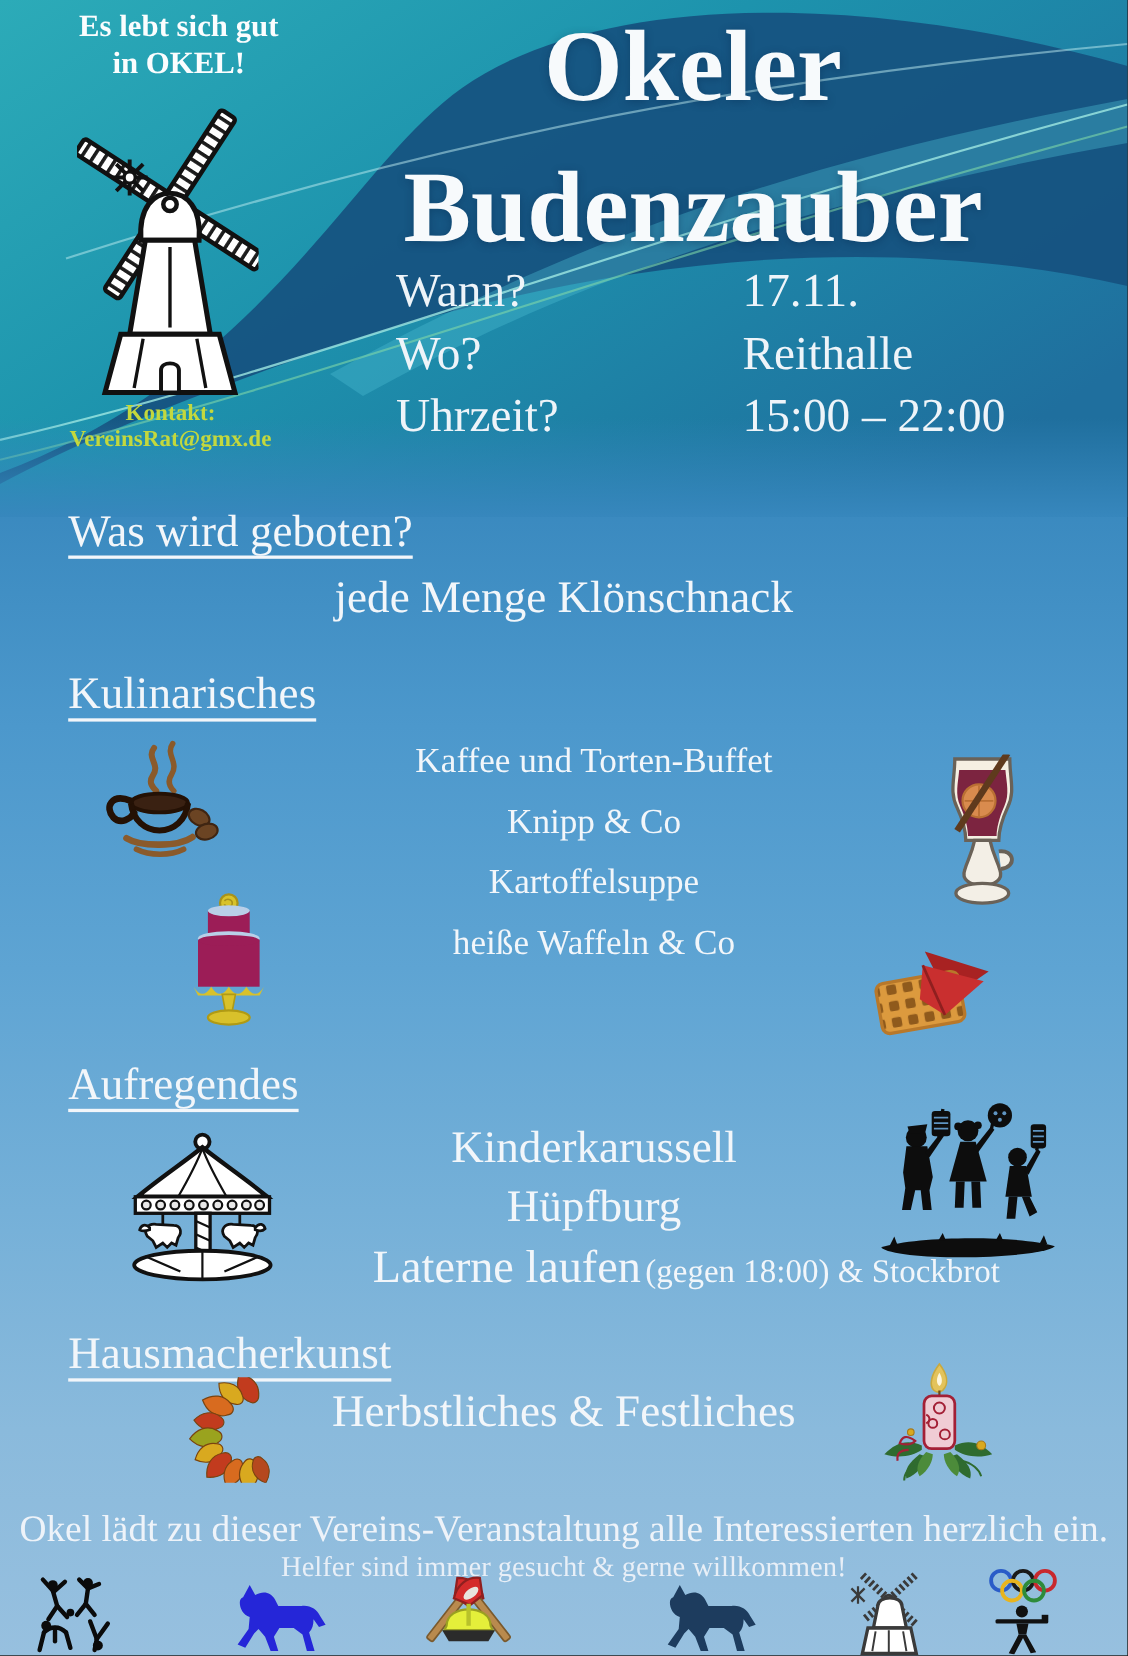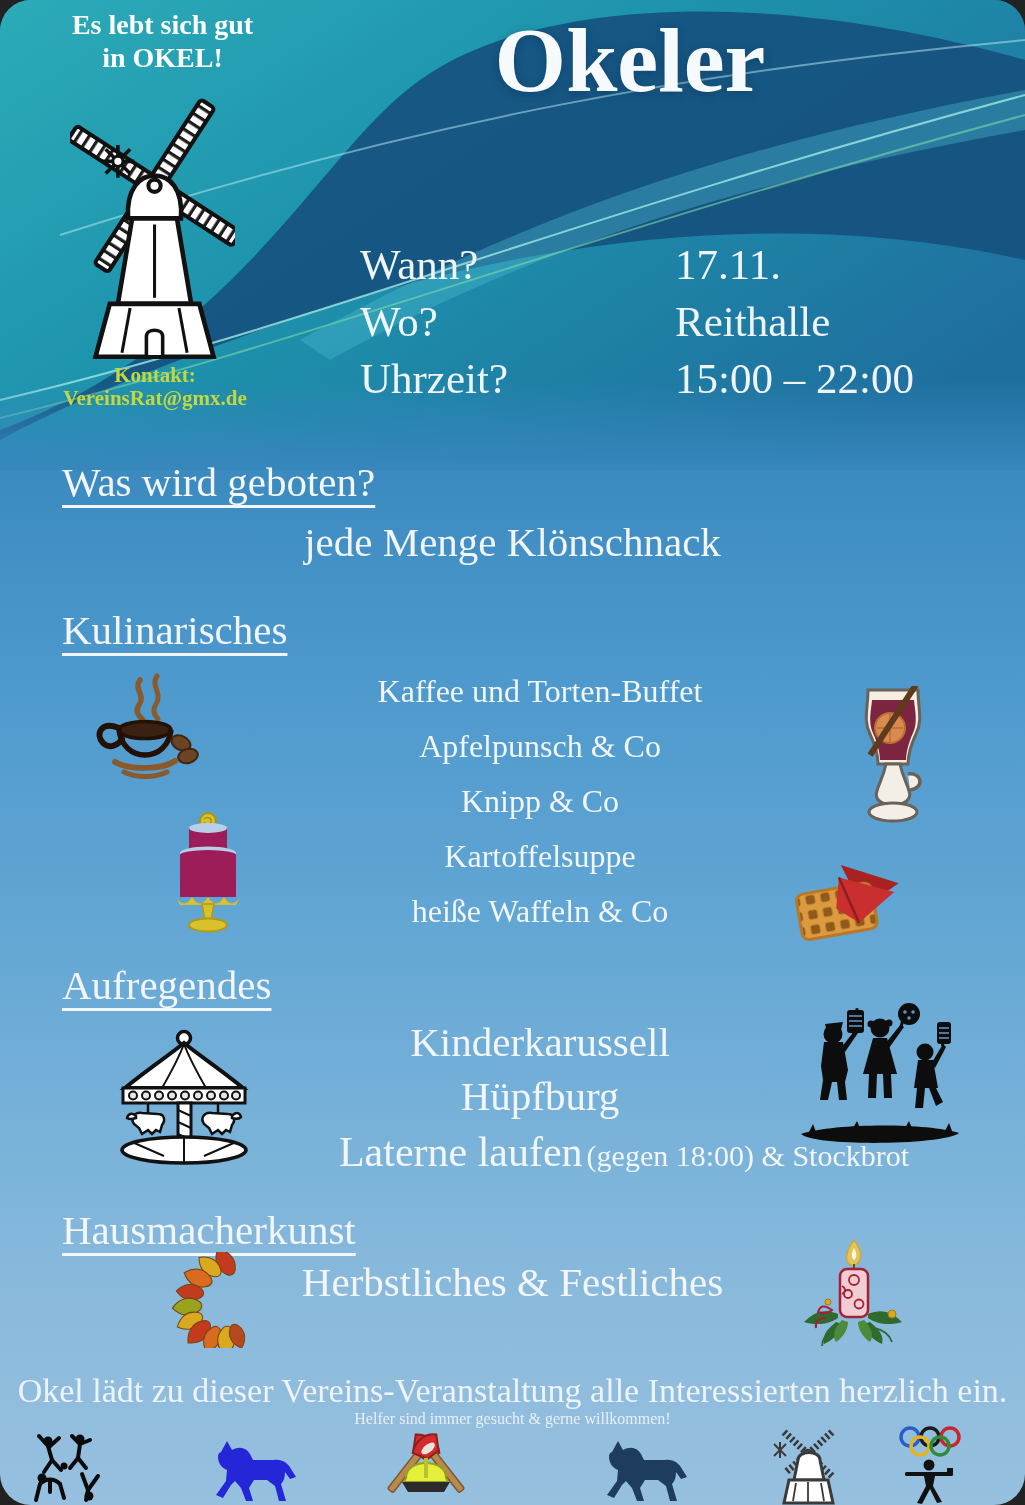--- a/index.html
+++ b/index.html
@@ -1,42 +1,41 @@
 <!DOCTYPE html>
 <html><head>
 <meta charset="utf-8">
 <style>
   html,body{margin:0;padding:0;background:#222;}
   .poster{
     position:relative;width:1025px;height:1505px;overflow:hidden;
     font-family:"Liberation Serif","DejaVu Serif",serif;
     background:linear-gradient(180deg,#2f80b5 0px,#3787bd 430px,#4c98cc 660px,#5ea4d3 880px,#75b0d8 1100px,#8abadc 1300px,#97c0df 100%);
     color:#f2f6fa;
-    border-radius:31px;
   }
   .abs{position:absolute;}
   .bg-top{position:absolute;top:0;left:0;}
   .tagline{left:50px;top:8px;width:225px;text-align:center;font-size:28px;font-weight:600;line-height:1.18;color:#fbfdfe;}
   .contact{left:35px;top:364px;width:240px;text-align:center;font-size:21px;font-weight:700;color:#c3d83d;line-height:1.1;}
   .title-wrap{left:235px;top:14px;width:790px;text-align:center;color:#f7fafc;text-shadow:0 2px 8px rgba(0,35,70,.35);}
   .title-line1{font-size:92px;font-weight:700;line-height:1.0;text-align:center;}
   .title-line2{font-size:92px;font-weight:700;line-height:1.0;margin-top:36px;}
   .qa{left:0;top:240px;width:1025px;font-size:43px;color:#eef4f9;}
   .qa-row{position:absolute;left:0;width:1025px;height:50px;}
   .qa-q{position:absolute;left:360px;}
   .qa-a{position:absolute;left:675px;}
   .heading{font-size:41px;color:#f2f6fa;text-decoration:underline;text-underline-offset:9px;text-decoration-thickness:3px;}
   .bigline{font-size:41px;color:#f2f6fa;}
   .center-col{left:60px;width:960px;text-align:center;}
   .food-line{font-size:32px;line-height:55px;}
   .lantern-line{left:244px;width:760px;text-align:center;white-space:nowrap;}
   .lantern-main{font-size:42px;}
   .lantern-note{font-size:30px;}
   .footer1{left:0;width:1025px;text-align:center;font-size:34px;color:#eef3f9;}
-  .footer2{left:0;width:1025px;text-align:center;font-size:16px;color:#e8eff7;}
+  .footer2{left:0;width:1025px;text-align:center;font-size:26px;color:#e8eff7;}
   .icon-abs{position:absolute;}
   svg{display:block;}
 </style>
 </head>
 <body>
 
 <div class="poster">
 
   <svg class="bg-top" width="1025" height="470" viewBox="0 0 1025 470" preserveAspectRatio="none">
     <defs>
@@ -104,20 +103,21 @@
     </svg>
   </div>
 
   <div class="abs contact">
     <div>Kontakt:</div>
     <div>VereinsRat@gmx.de</div>
   </div>
 
   <div class="abs title-wrap">
     <div class="title-line1">Okeler</div>
+    <div class="title-line2">Budenzauber</div>
   </div>
 
   <div class="abs qa">
     <div class="qa-row" style="top:0;">
       <span class="qa-q">Wann?</span>
       <span class="qa-a">17.11.</span>
     </div>
     <div class="qa-row" style="top:57px;">
       <span class="qa-q">Wo?</span>
       <span class="qa-a">Reithalle</span>
@@ -127,21 +127,20 @@
       <span class="qa-a">15:00 – 22:00</span>
     </div>
   </div>
 
   <div class="abs heading" style="left:62px;top:458px;">Was wird geboten?</div>
   <div class="abs bigline" style="left:0;top:518px;width:1025px;text-align:center;">jede Menge Klönschnack</div>
 
   <div class="abs heading" style="left:62px;top:606px;">Kulinarisches</div>
   <div class="abs center-col" style="top:664px;">
     <div class="food-line">Kaffee und Torten-Buffet</div>
-    <div class="food-line">Apfelpunsch &amp; Co</div>
     <div class="food-line">Knipp &amp; Co</div>
     <div class="food-line">Kartoffelsuppe</div>
     <div class="food-line">heiße Waffeln &amp; Co</div>
   </div>
 
   <div class="icon-abs" style="left:88px;top:672px;">
     <svg width="115" height="120" viewBox="0 0 115 120">
       <path d="M52,8 C45,17 58,23 51,33 C47,39 50,43 54,47" stroke="#8a5a2b" stroke-width="5.5" fill="none" stroke-linecap="round"></path>
       <path d="M69,4 C62,14 75,21 68,32 C64,38 66,43 70,47" stroke="#8a5a2b" stroke-width="5" fill="none" stroke-linecap="round"></path>
       <ellipse cx="57" cy="58" rx="26" ry="8.5" fill="#3a2112" stroke="#241105" stroke-width="3.5"></ellipse>

